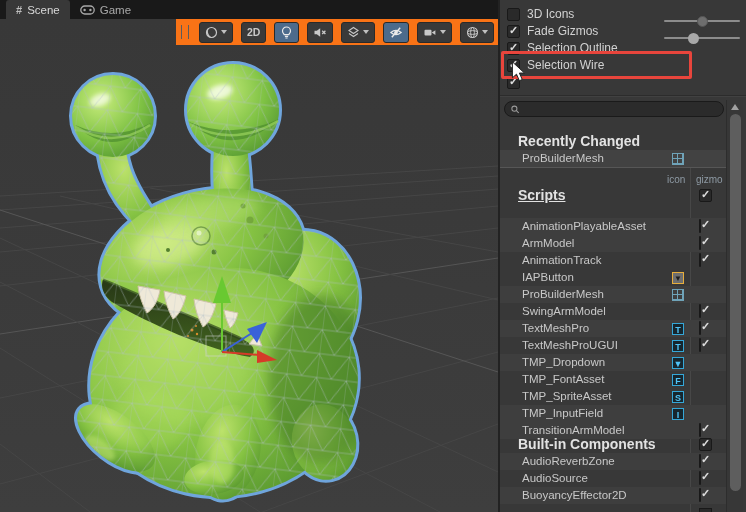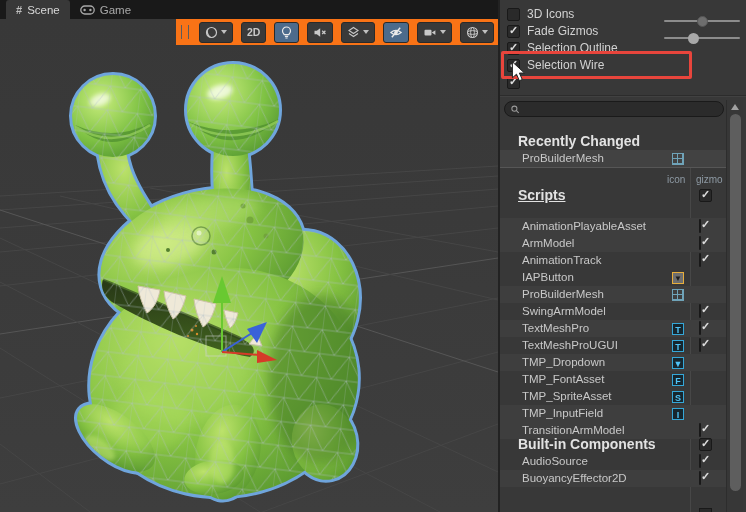--- a/index.html
+++ b/index.html
@@ -483,20 +483,25 @@
           <span class="gcell"><span class="cb on"></span></span>
         </div>
       </div>
 
     <div class="shead" style="position:absolute;left:0;top:436px;width:226px;">
       <span class="ltitle" style="top:0;">Built-in Components</span>
       <span class="cb on"></span>
     </div>
     <div class="builtin-list" style="top:453px;">
 
+        <div class="lrow alt">
+          <span class="rlabel">AudioReverbZone</span>
+          <span class="icell"></span>
+          <span class="gcell"><span class="cb on"></span></span>
+        </div>
 
         <div class="lrow">
           <span class="rlabel">AudioSource</span>
           <span class="icell"></span>
           <span class="gcell"><span class="cb on"></span></span>
         </div>
 
         <div class="lrow alt">
           <span class="rlabel">BuoyancyEffector2D</span>
           <span class="icell"></span>

